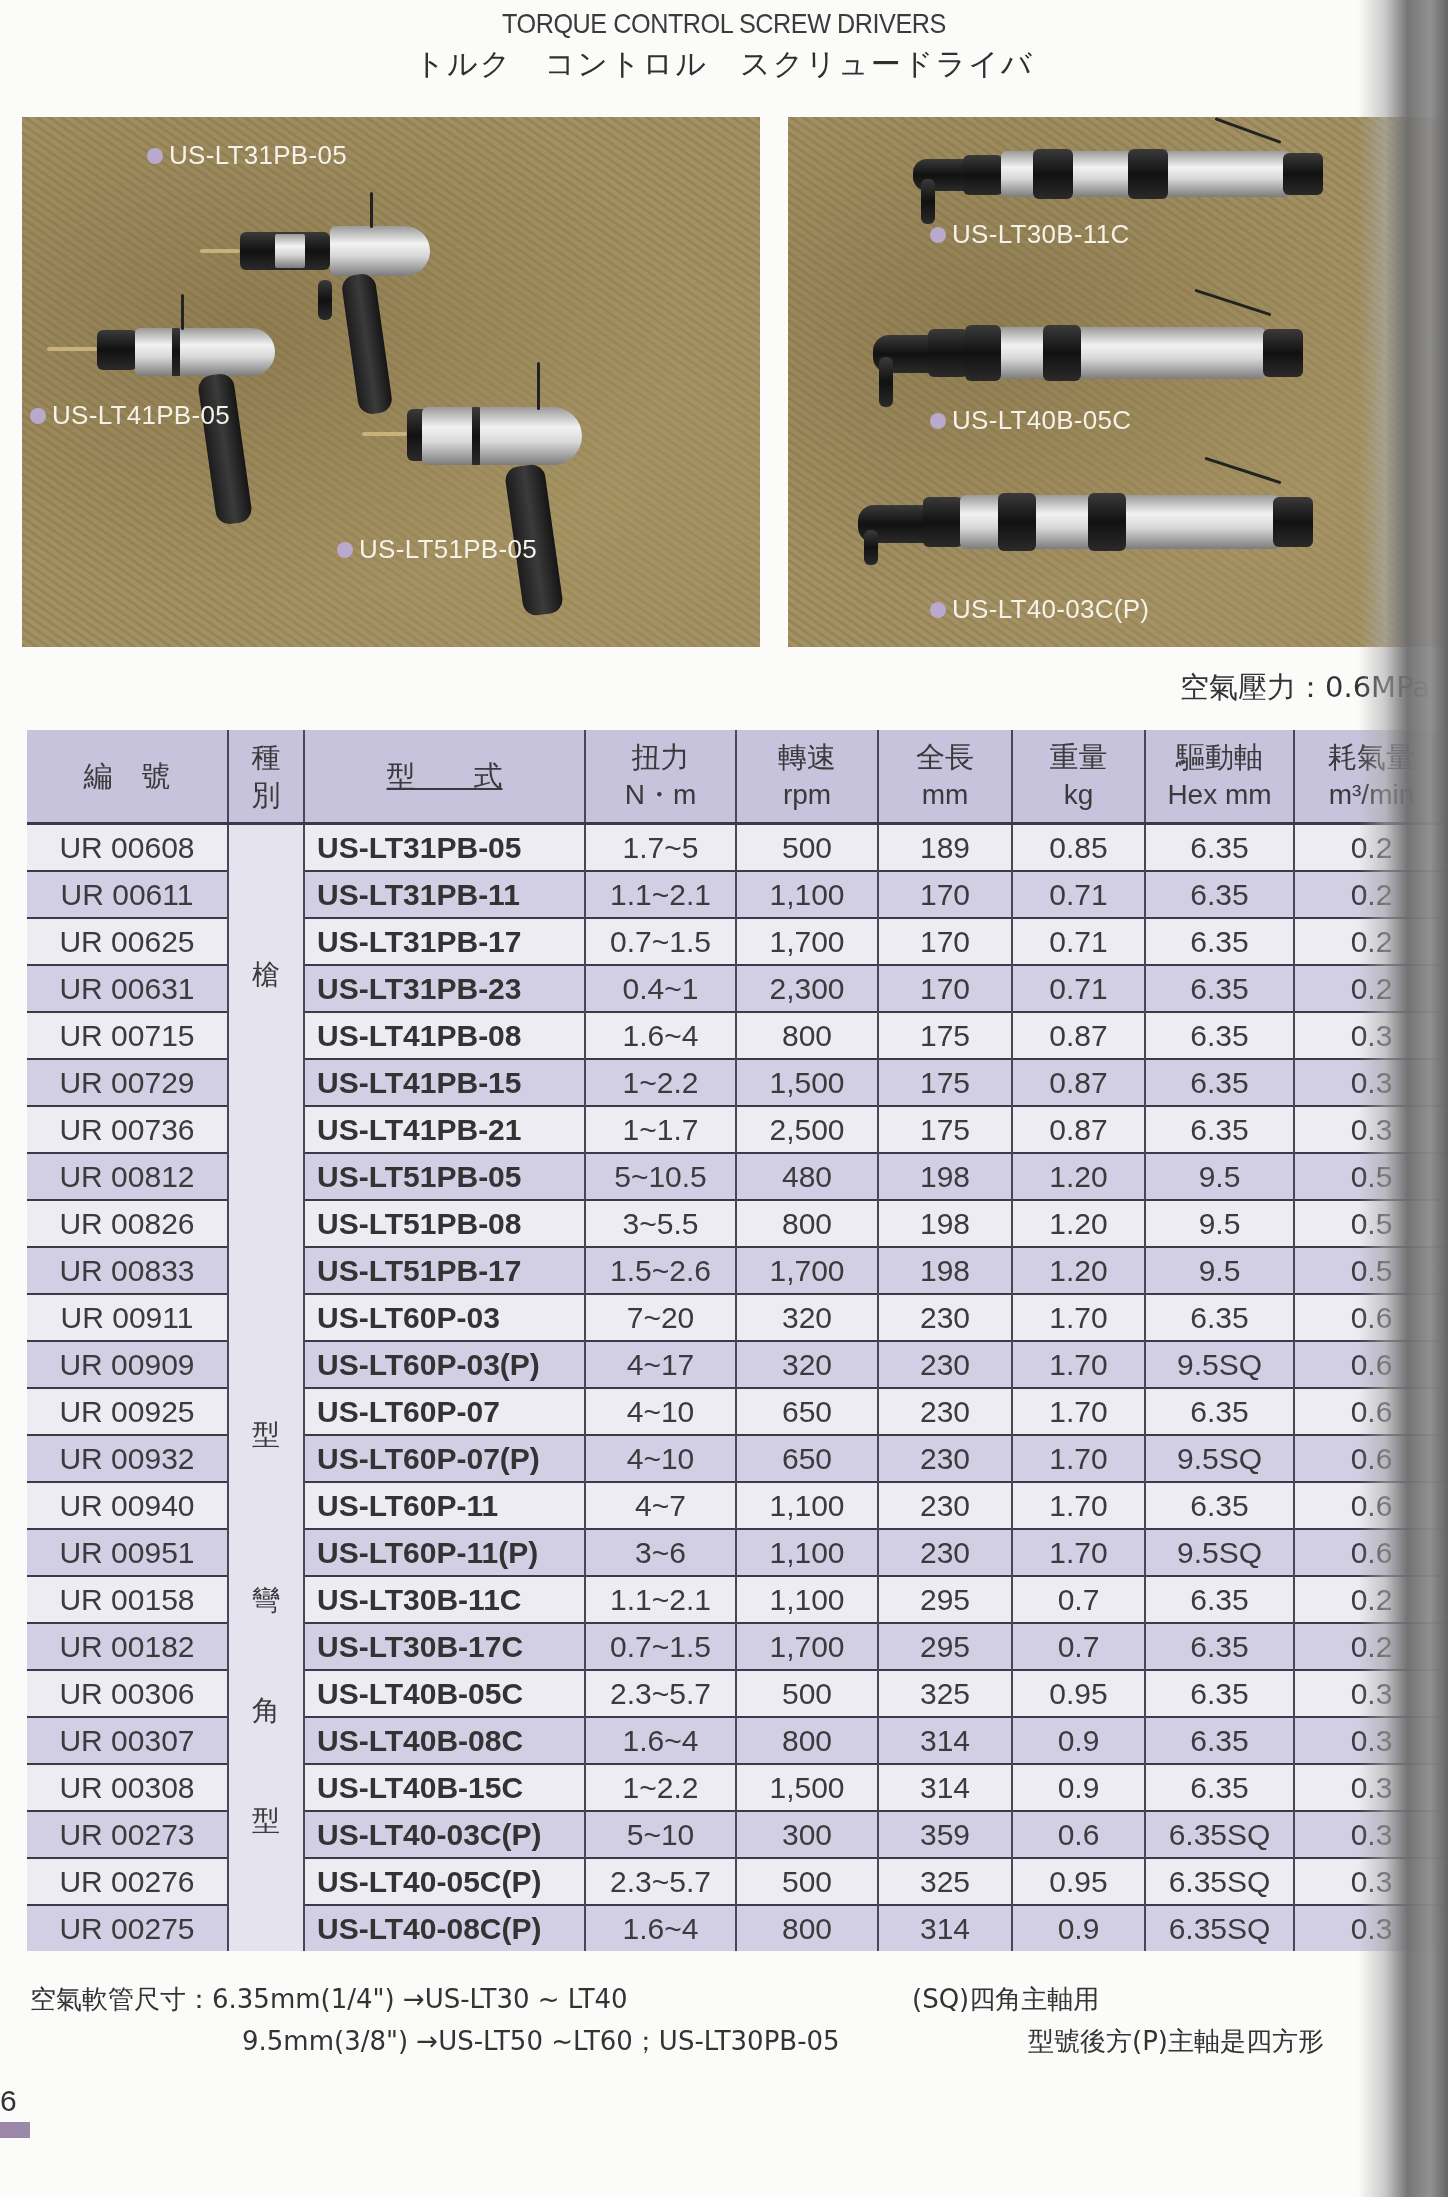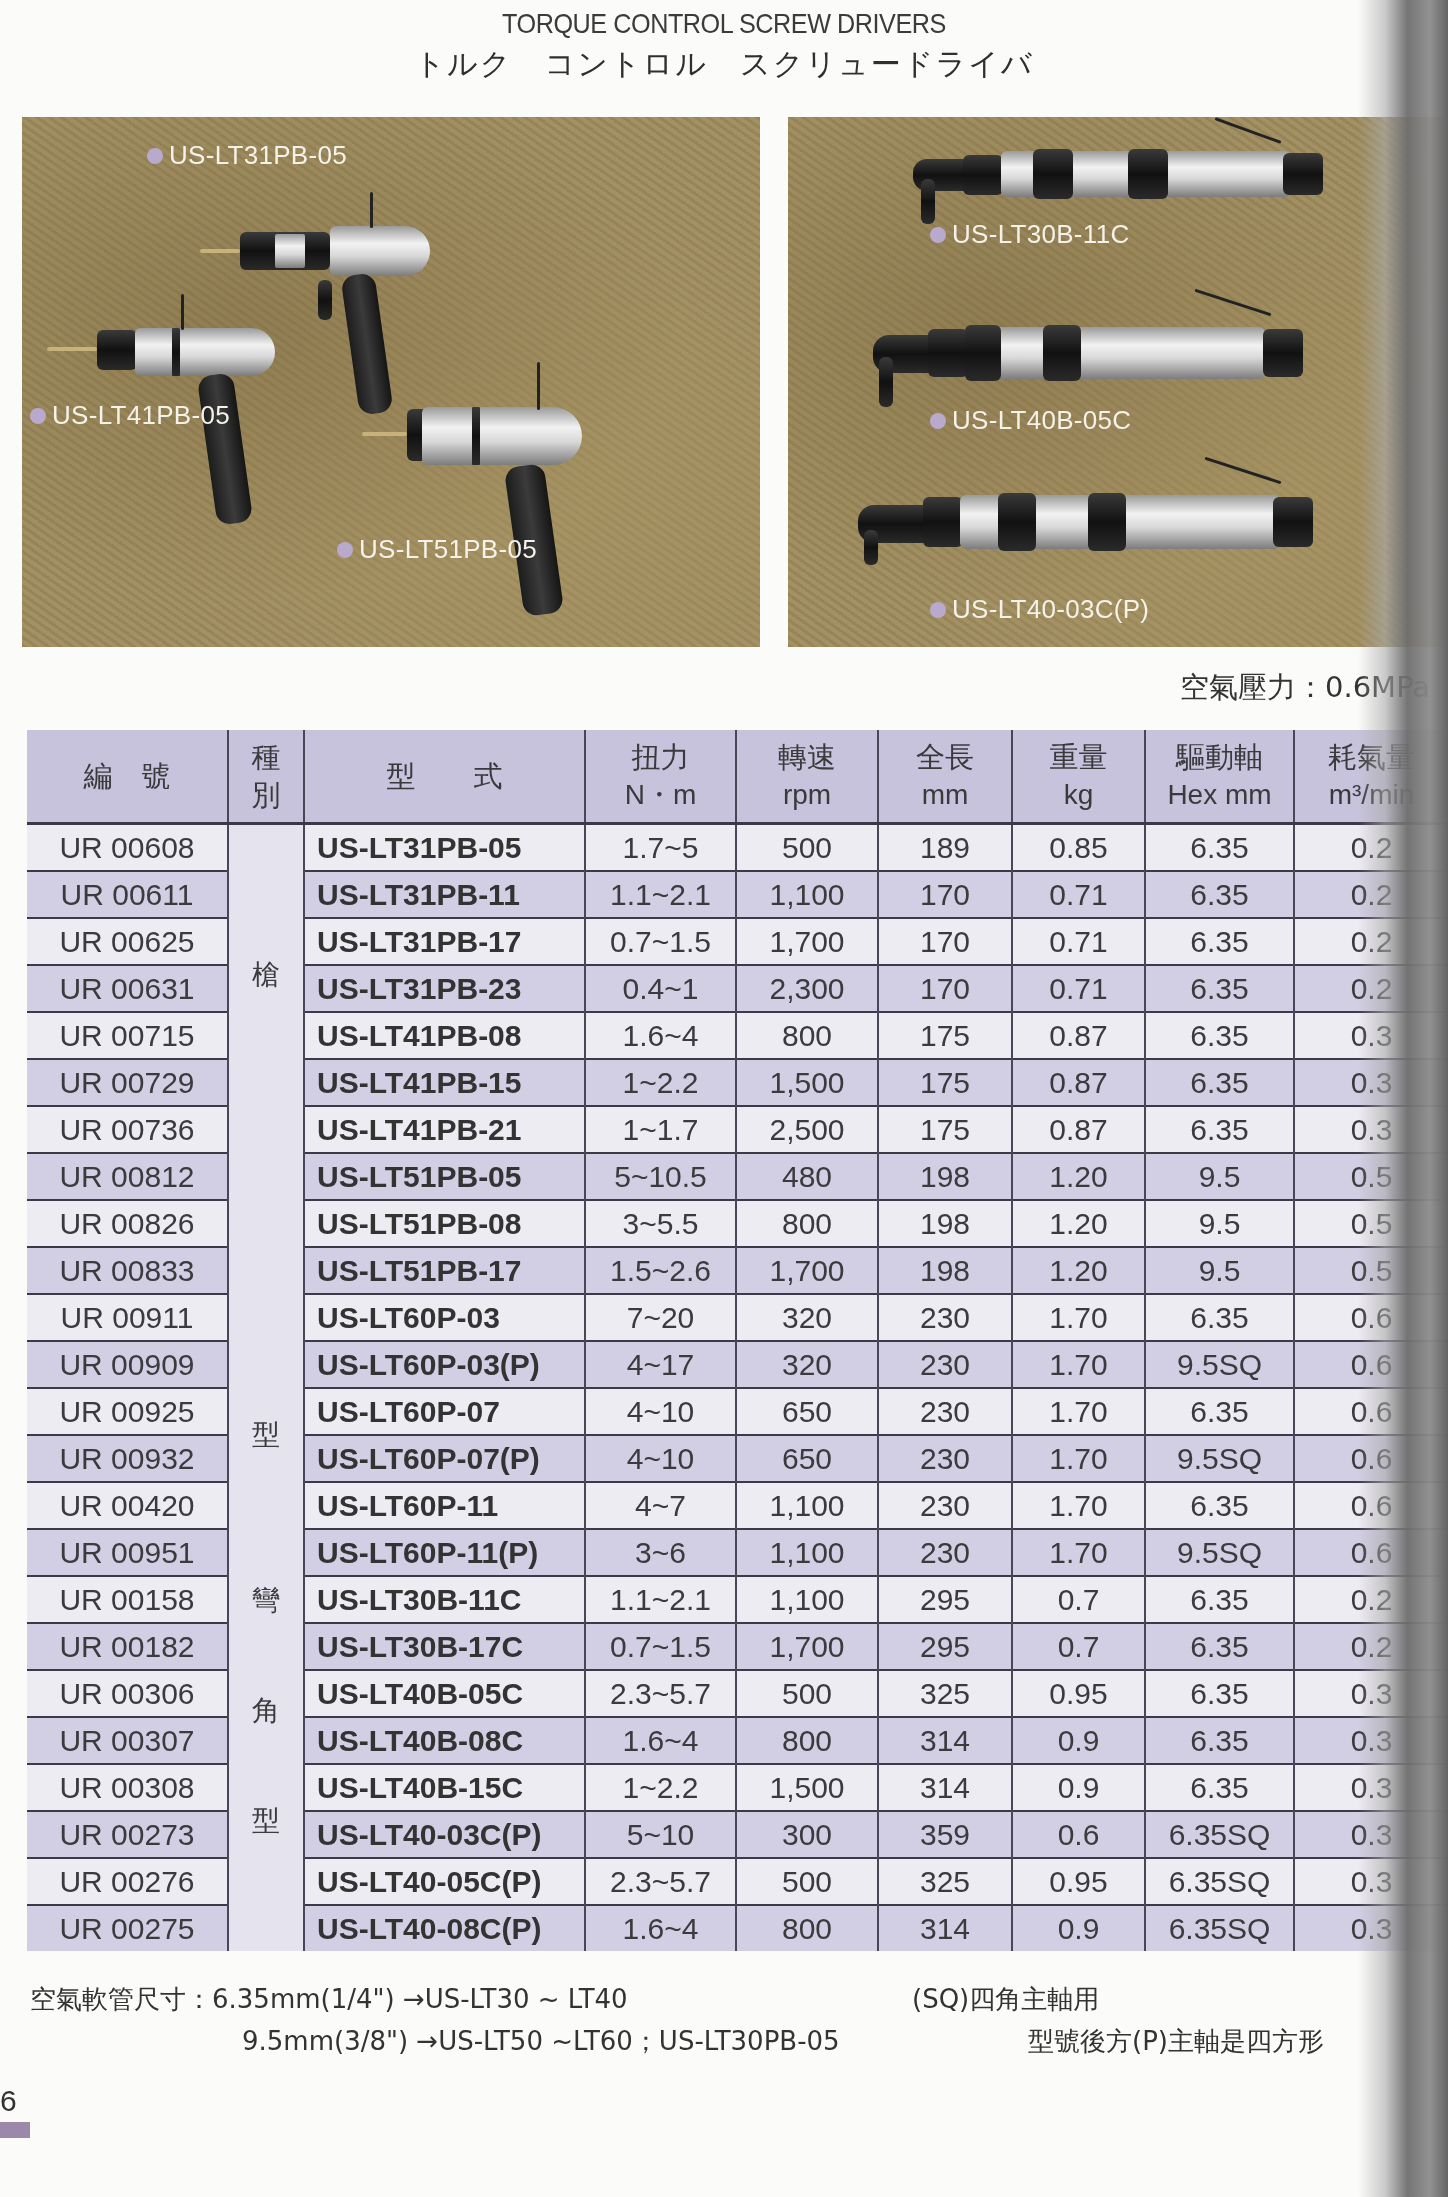--- a/index.html
+++ b/index.html
@@ -193,21 +193,21 @@
   </colgroup>
   <thead>
     <tr id="head-row">
         <th>
           <span style="display: block;">編　號</span>
         </th>
         <th>
           <span style="display: block; width: 1em; margin: 0px auto; line-height: 38px;">種別</span>
         </th>
         <th>
-          <span style="display: block;">型　　式</span>
+          <span style="display: block; text-decoration: underline;">型　　式</span>
         </th>
         <th>
           <span style="display: block;">扭力</span>
           <span class="unit">N・m</span>
         </th>
         <th>
           <span style="display: block;">轉速</span>
           <span class="unit">rpm</span>
         </th>
         <th>
@@ -369,21 +369,21 @@
         <td>UR 00932</td>
         <td class="model">US-LT60P-07(P)</td>
         <td>4~10</td>
         <td>650</td>
         <td>230</td>
         <td>1.70</td>
         <td>9.5SQ</td>
         <td>0.6</td>
       </tr>
       <tr class="odd">
-        <td>UR 00420</td>
+        <td>UR 00940</td>
         <td class="model">US-LT60P-11</td>
         <td>4~7</td>
         <td>1,100</td>
         <td>230</td>
         <td>1.70</td>
         <td>6.35</td>
         <td>0.6</td>
       </tr>
       <tr class="even">
         <td>UR 00951</td>

